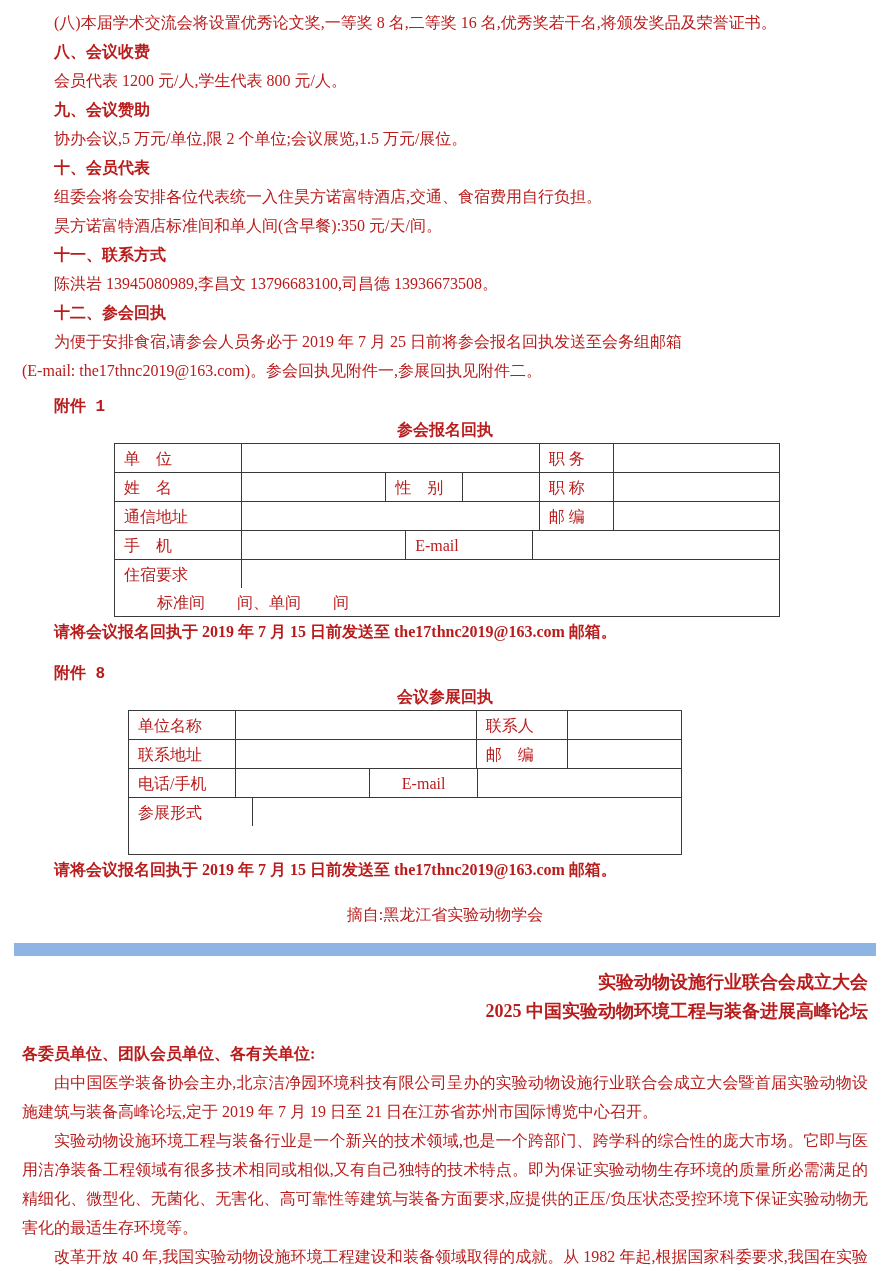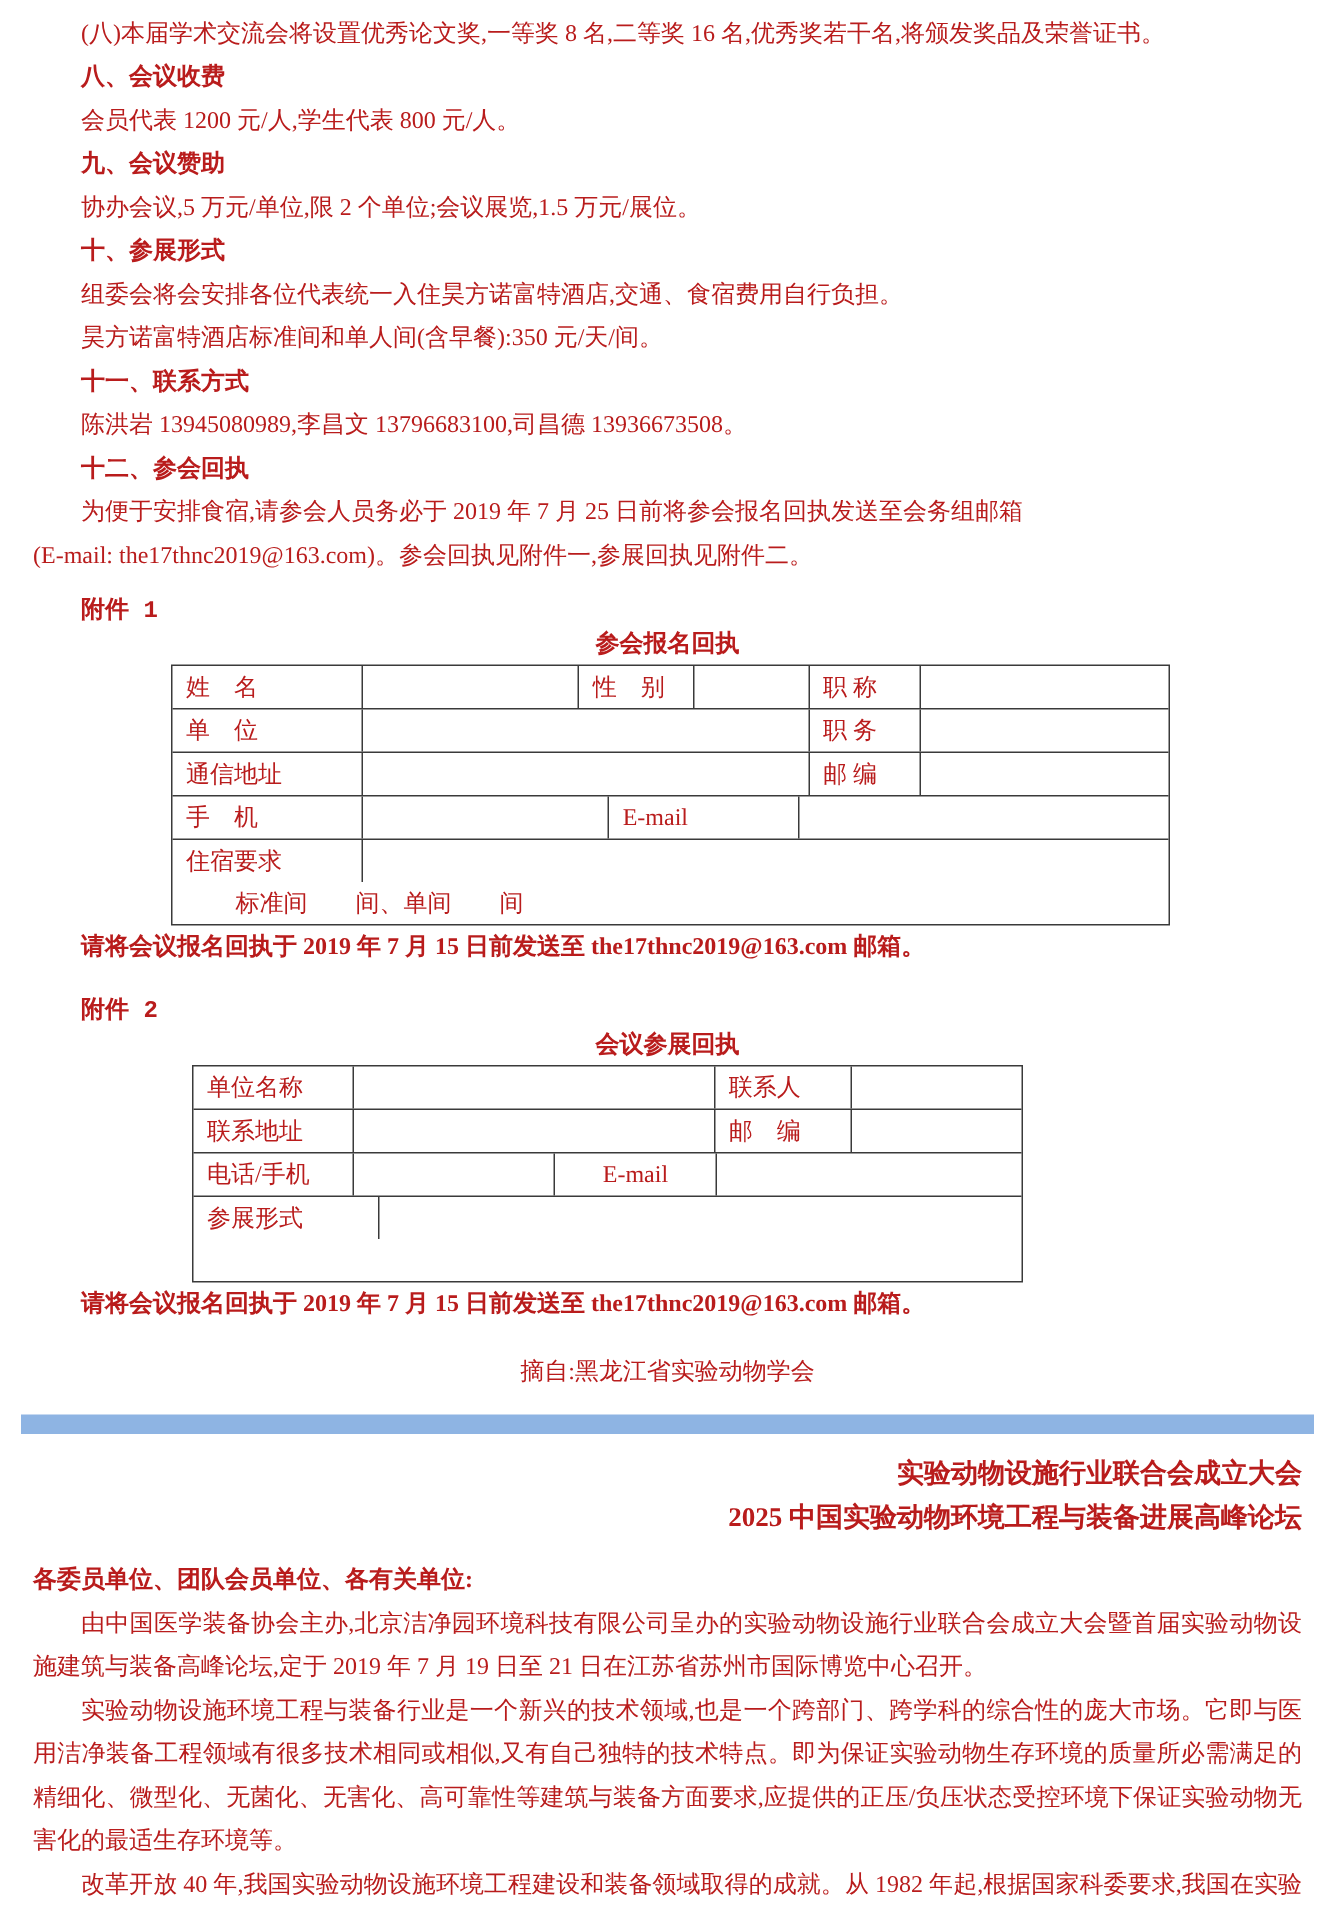--- a/index.html
+++ b/index.html
@@ -61,45 +61,45 @@
 </head>
 <body>
 
 <div class="page">
 
   <div class="indent just">(八)本届学术交流会将设置优秀论文奖,一等奖 8 名,二等奖 16 名,优秀奖若干名,将颁发奖品及荣誉证书。</div>
   <div class="indent bold">八、会议收费</div>
   <div class="indent">会员代表 1200 元/人,学生代表 800 元/人。</div>
   <div class="indent bold">九、会议赞助</div>
   <div class="indent">协办会议,5 万元/单位,限 2 个单位;会议展览,1.5 万元/展位。</div>
-  <div class="indent bold">十、参展形式</div>
+  <div class="indent bold">十、会员代表</div>
   <div class="indent">组委会将会安排各位代表统一入住昊方诺富特酒店,交通、食宿费用自行负担。</div>
   <div class="indent">昊方诺富特酒店标准间和单人间(含早餐):350 元/天/间。</div>
   <div class="indent bold">十一、联系方式</div>
   <div class="indent">陈洪岩 13945080989,李昌文 13796683100,司昌德 13936673508。</div>
   <div class="indent bold">十二、参会回执</div>
   <div class="indent just">为便于安排食宿,请参会人员务必于 2019 年 7 月 25 日前将参会报名回执发送至会务组邮箱</div>
   <div class="just">(E-mail: the17thnc2019@163.com)。参会回执见附件一,参展回执见附件二。</div>
 
   <div class="att-label">附件 1</div>
   <div class="tbl-title">参会报名回执</div>
 
   <div class="tbl tbl1">
     <div class="t-row">
+      <div class="t-cell w1a">单　位</div>
+      <div class="t-cell w1span"></div>
+      <div class="t-cell w1e">职 务</div>
+      <div class="t-cell w1f"></div>
+    </div>
+    <div class="t-row">
       <div class="t-cell w1a">姓　名</div>
       <div class="t-cell w1b"></div>
       <div class="t-cell w1c">性　别</div>
       <div class="t-cell w1d"></div>
       <div class="t-cell w1e">职 称</div>
-      <div class="t-cell w1f"></div>
-    </div>
-    <div class="t-row">
-      <div class="t-cell w1a">单　位</div>
-      <div class="t-cell w1span"></div>
-      <div class="t-cell w1e">职 务</div>
       <div class="t-cell w1f"></div>
     </div>
     <div class="t-row">
       <div class="t-cell w1a">通信地址</div>
       <div class="t-cell w1span"></div>
       <div class="t-cell w1e">邮 编</div>
       <div class="t-cell w1f"></div>
     </div>
     <div class="t-row">
       <div class="t-cell w1a">手　机</div>
@@ -108,21 +108,21 @@
       <div class="t-cell w1m3"></div>
     </div>
     <div class="t-row">
       <div class="t-cell w1a">住宿要求</div>
       <div class="t-cell w1rest pad-wide">标准间　　间、单间　　间</div>
     </div>
   </div>
 
   <div class="note-line">请将会议报名回执于 2019 年 7 月 15 日前发送至 the17thnc2019@163.com 邮箱。</div>
 
-  <div class="att-label att2-gap">附件 2</div>
+  <div class="att-label att2-gap">附件 8</div>
   <div class="tbl-title">会议参展回执</div>
 
   <div class="tbl tbl2">
     <div class="t-row">
       <div class="t-cell w2a">单位名称</div>
       <div class="t-cell w2b"></div>
       <div class="t-cell w2c">联系人</div>
       <div class="t-cell w2d"></div>
     </div>
     <div class="t-row">

